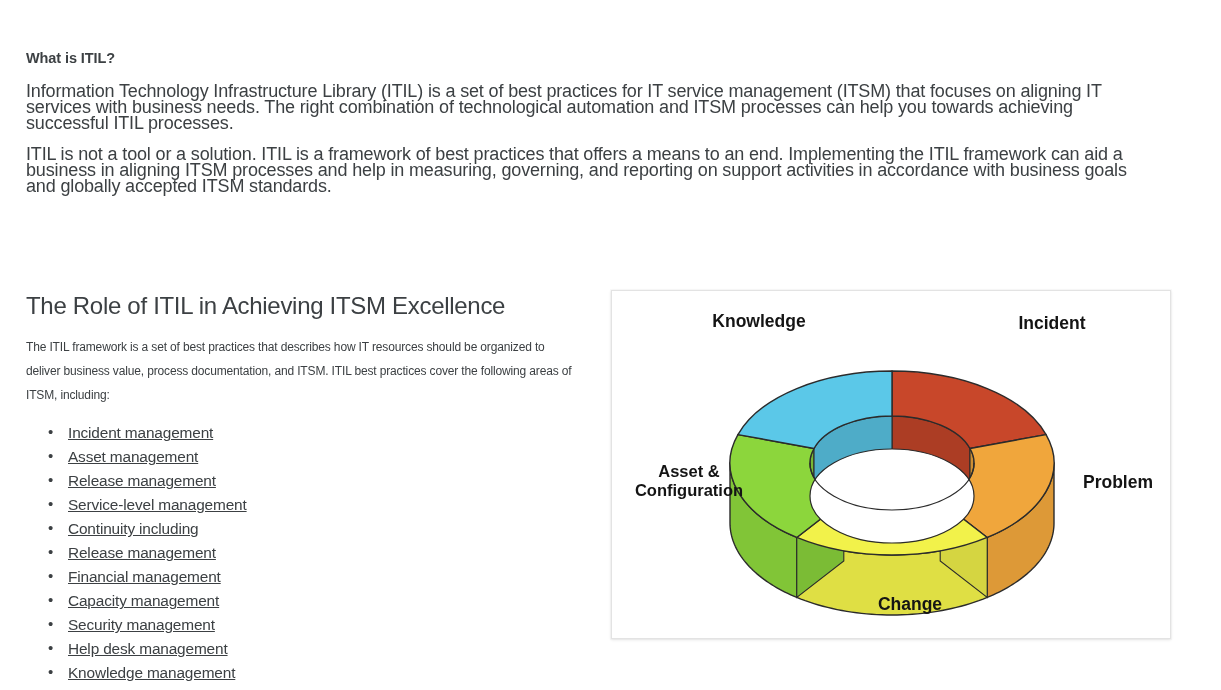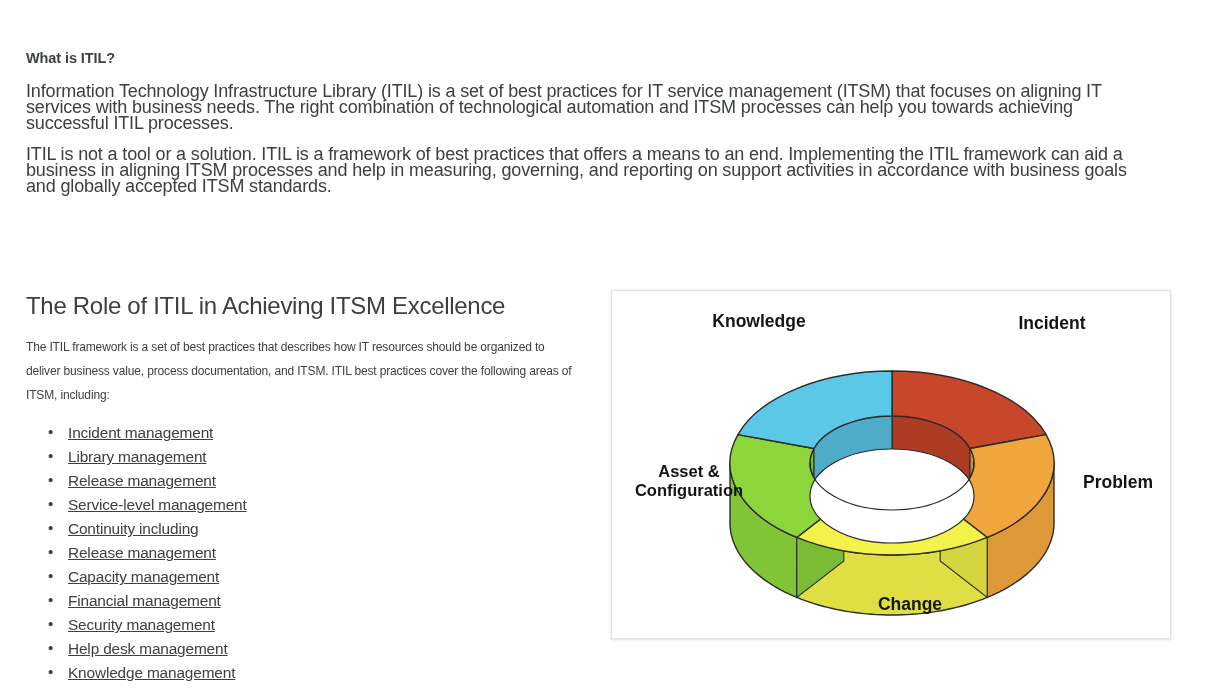--- a/index.html
+++ b/index.html
@@ -126,27 +126,27 @@
     <h3 class="intro-heading">What is ITIL?</h3>
     <p class="intro-para">Information Technology Infrastructure Library (ITIL) is a set of best practices for IT service management (ITSM) that focuses on aligning IT services with business needs. The right combination of technological automation and ITSM processes can help you towards achieving successful ITIL processes.</p>
     <p class="intro-para">ITIL is not a tool or a solution. ITIL is a framework of best practices that offers a means to an end. Implementing the ITIL framework can aid a business in aligning ITSM processes and help in measuring, governing, and reporting on support activities in accordance with business goals and globally accepted ITSM standards.</p>
   </section>
 
   <section class="role">
     <h2 class="role-heading">The Role of ITIL in Achieving ITSM Excellence</h2>
     <p class="role-para">The ITIL framework is a set of best practices that describes how IT resources should be organized to deliver business value, process documentation, and ITSM. ITIL best practices cover the following areas of ITSM, including:</p>
     <ul class="role-list" id="role-list">
         <li>Incident management</li>
-        <li>Library management</li>
+        <li>Asset management</li>
         <li>Release management</li>
         <li>Service-level management</li>
         <li>Continuity including</li>
         <li>Release management</li>
+        <li>Financial management</li>
         <li>Capacity management</li>
-        <li>Financial management</li>
         <li>Security management</li>
         <li>Help desk management</li>
         <li>Knowledge management</li>
       </ul>
   </section>
 
   <figure class="chart-card" style="margin:0;">
     <svg width="558" height="347" viewBox="0 0 558 347">
       <rect x="0" y="0" width="558" height="347" fill="#ffffff"></rect>
       <g id="donut-group">

